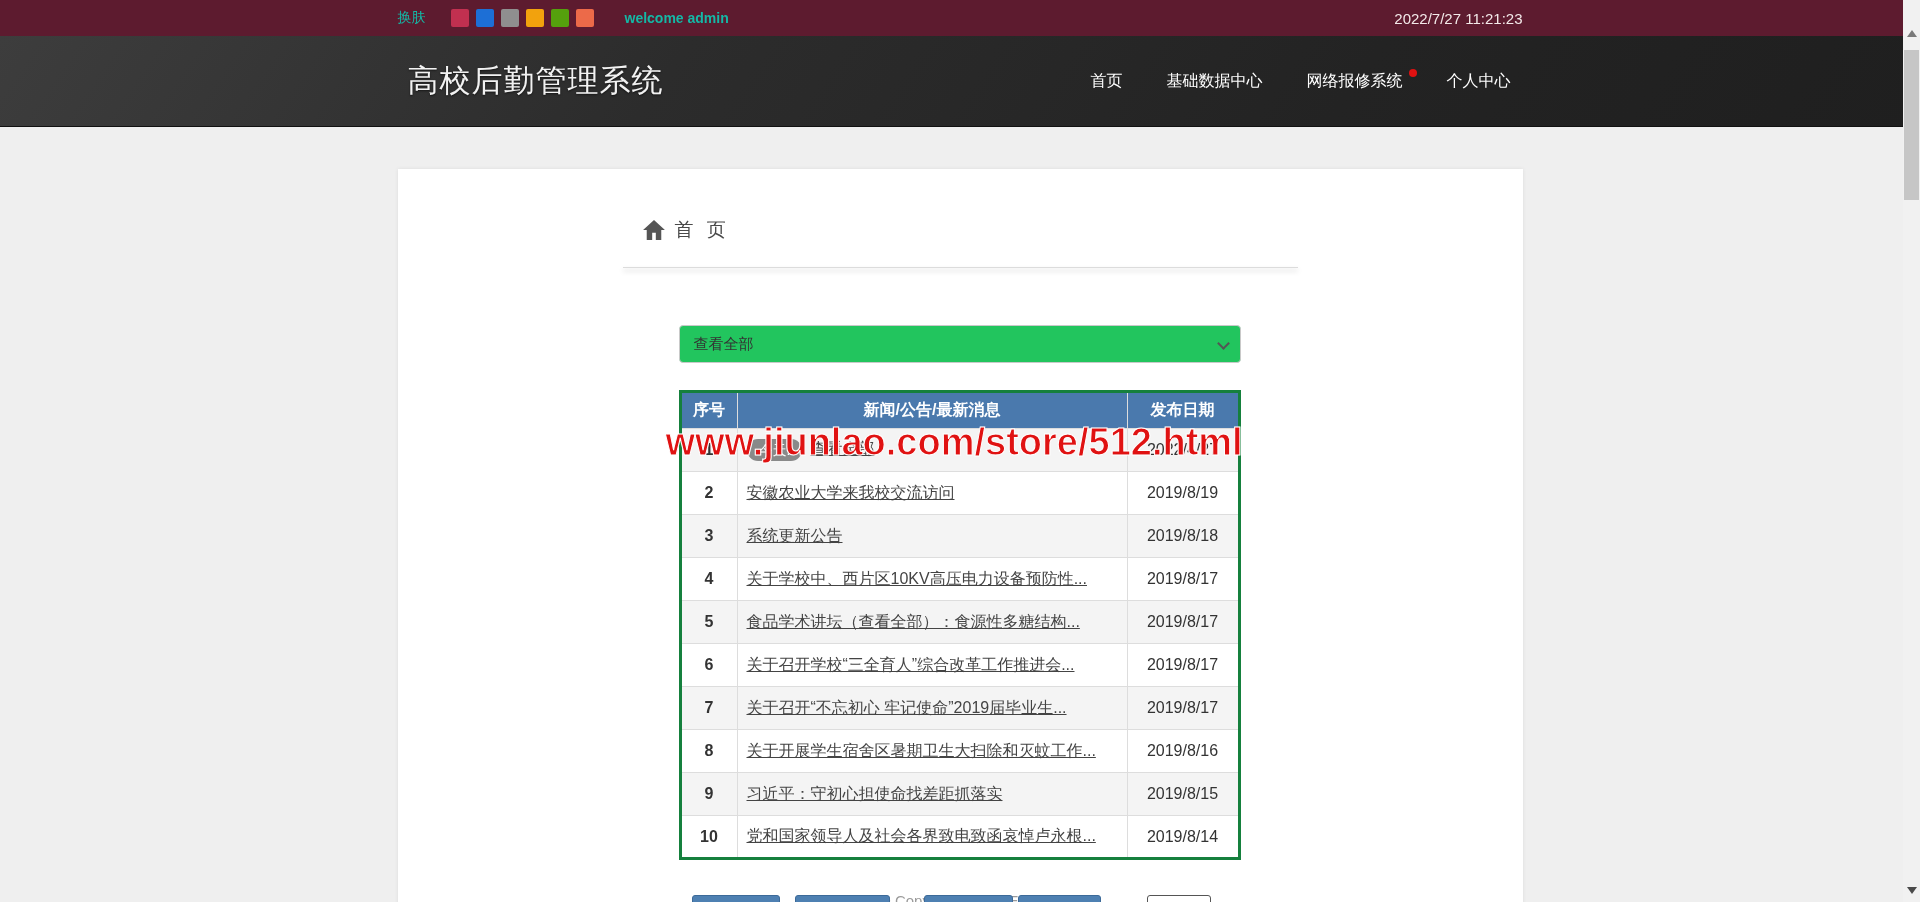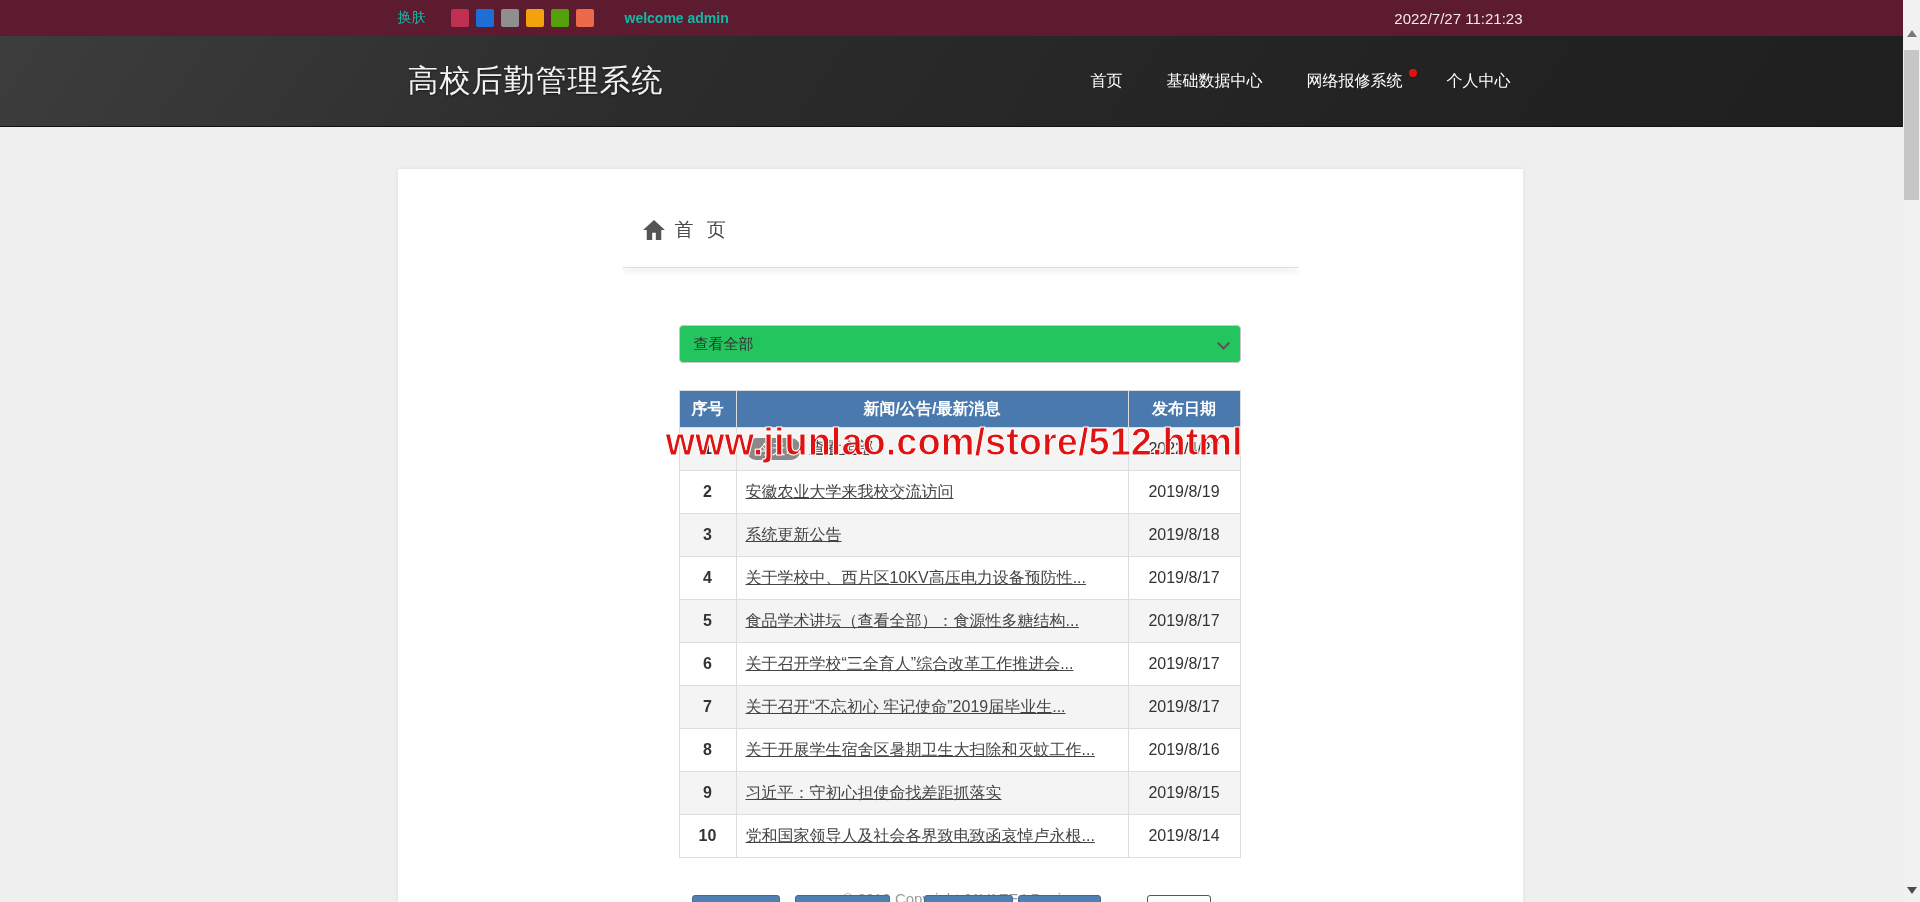--- a/index.html
+++ b/index.html
@@ -30,21 +30,21 @@
   .breadcrumb svg { display:block; }
   .breadcrumb-label { font-size:19px; letter-spacing:4px; }
 
   .divider { width:675px; height:1px; background:#dcdcdc; margin:24px auto 0; box-shadow:0 3px 5px rgba(0,0,0,.25); }
 
   .content-col { width:562px; margin:57px 0 0 281px; }
 
   .select-box { position:relative; height:38px; border:1px solid #c9c9c9; border-radius:4px; background:#22c55e; display:flex; align-items:center; padding:0 14px; font-size:15px; color:#333; cursor:pointer; }
   .select-chevron { position:absolute; right:12px; top:13px; width:9px; height:9px; border-right:2px solid #555; border-bottom:2px solid #555; transform:rotate(45deg); }
 
-  table.news { width:100%; margin-top:27px; border-collapse:collapse; border:1px solid #15803d; table-layout:fixed; }
+  table.news { width:100%; margin-top:27px; border-collapse:collapse; border:3px solid #15803d; table-layout:fixed; }
   table.news th { background:#4a79ad; color:#fff; font-size:16px; font-weight:700; height:37px; border:1px solid #ddd; text-align:center; }
   table.news th.h-no { width:57px; }
   table.news th.h-date { width:112px; }
   table.news td { border:1px solid #ddd; height:43px; font-size:16px; color:#333; padding:0 9px; }
   table.news tbody tr:nth-child(odd) { background:#f4f4f4; }
   .c-no { text-align:center; font-weight:700; }
   .c-date { text-align:center; }
   .c-title { overflow:hidden; white-space:nowrap; }
   .news-link { color:#444; text-decoration:underline; }
   .badge { display:inline-block; background:#898989; color:#fff; font-size:14px; line-height:14px; padding:4px 12px; border-radius:12px; margin-right:8px; vertical-align:middle; }

